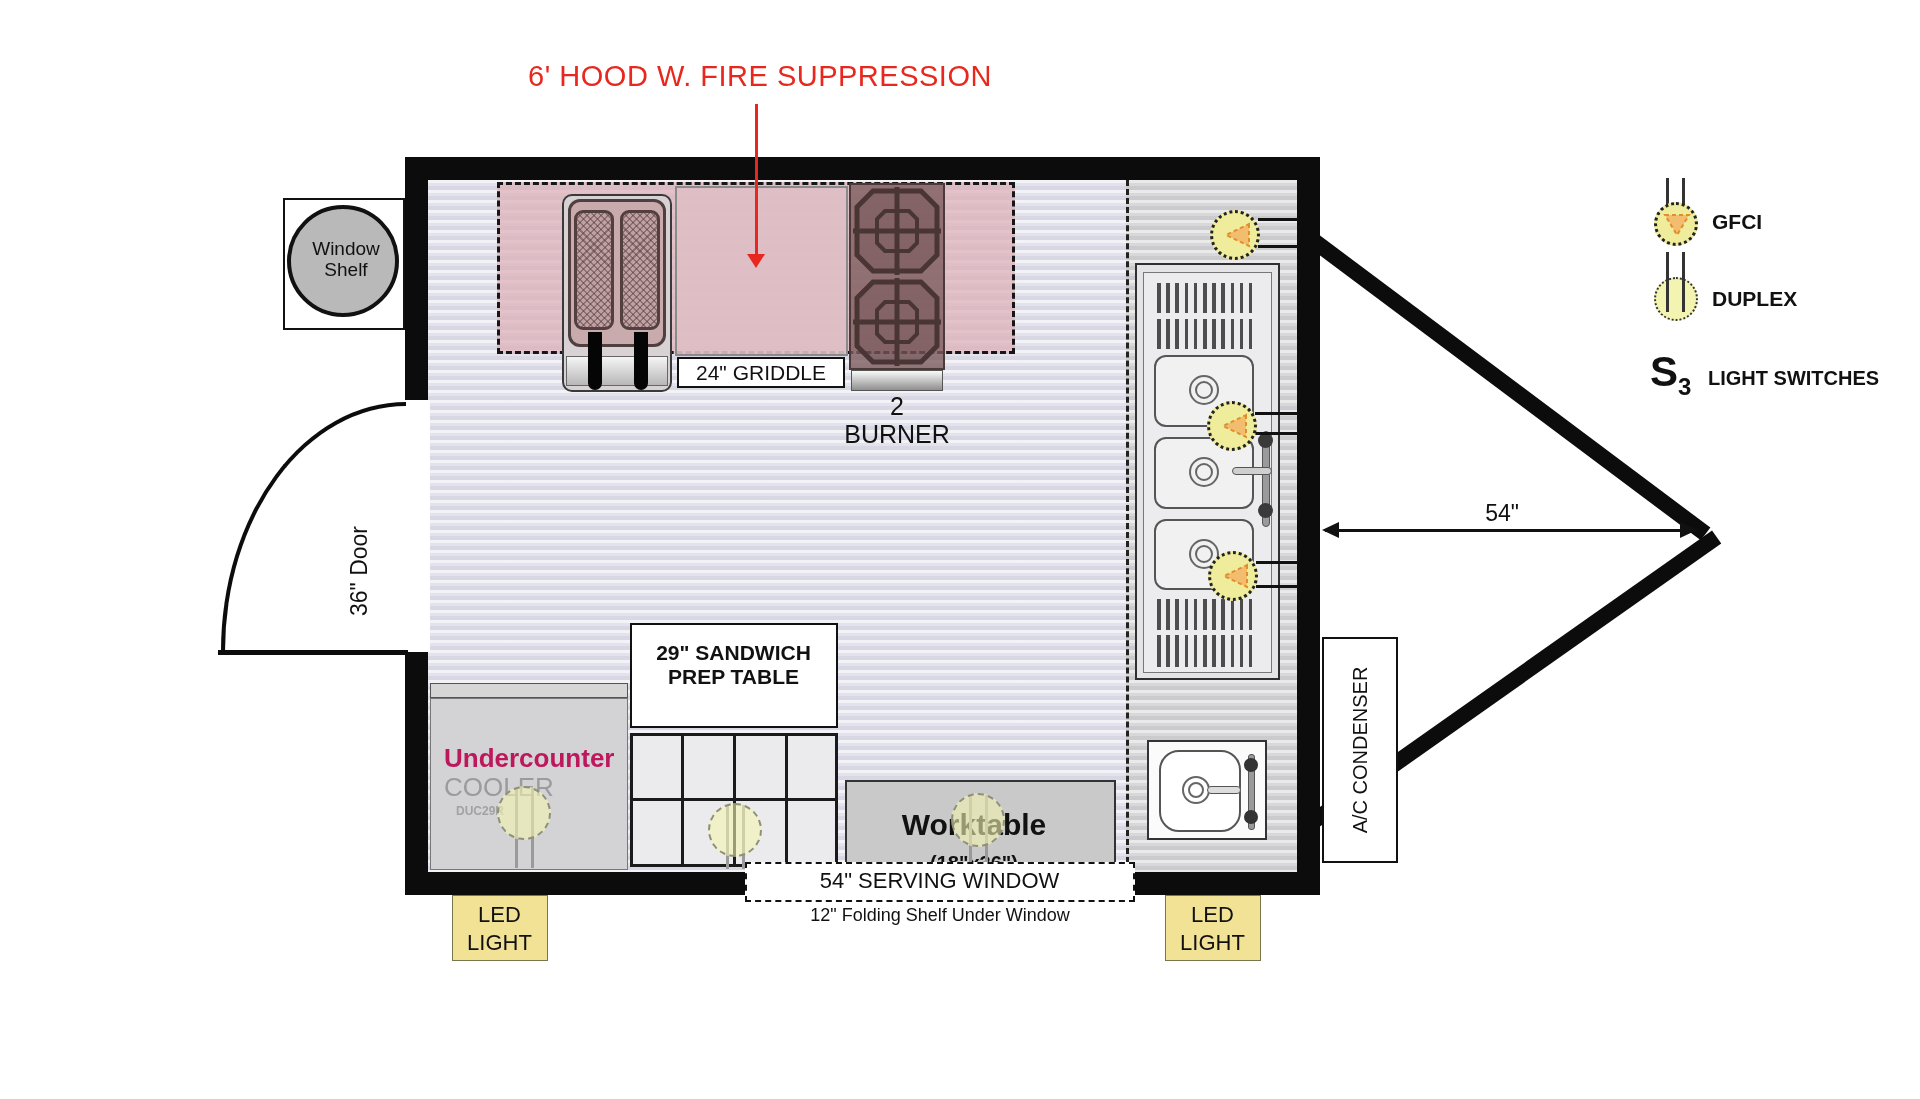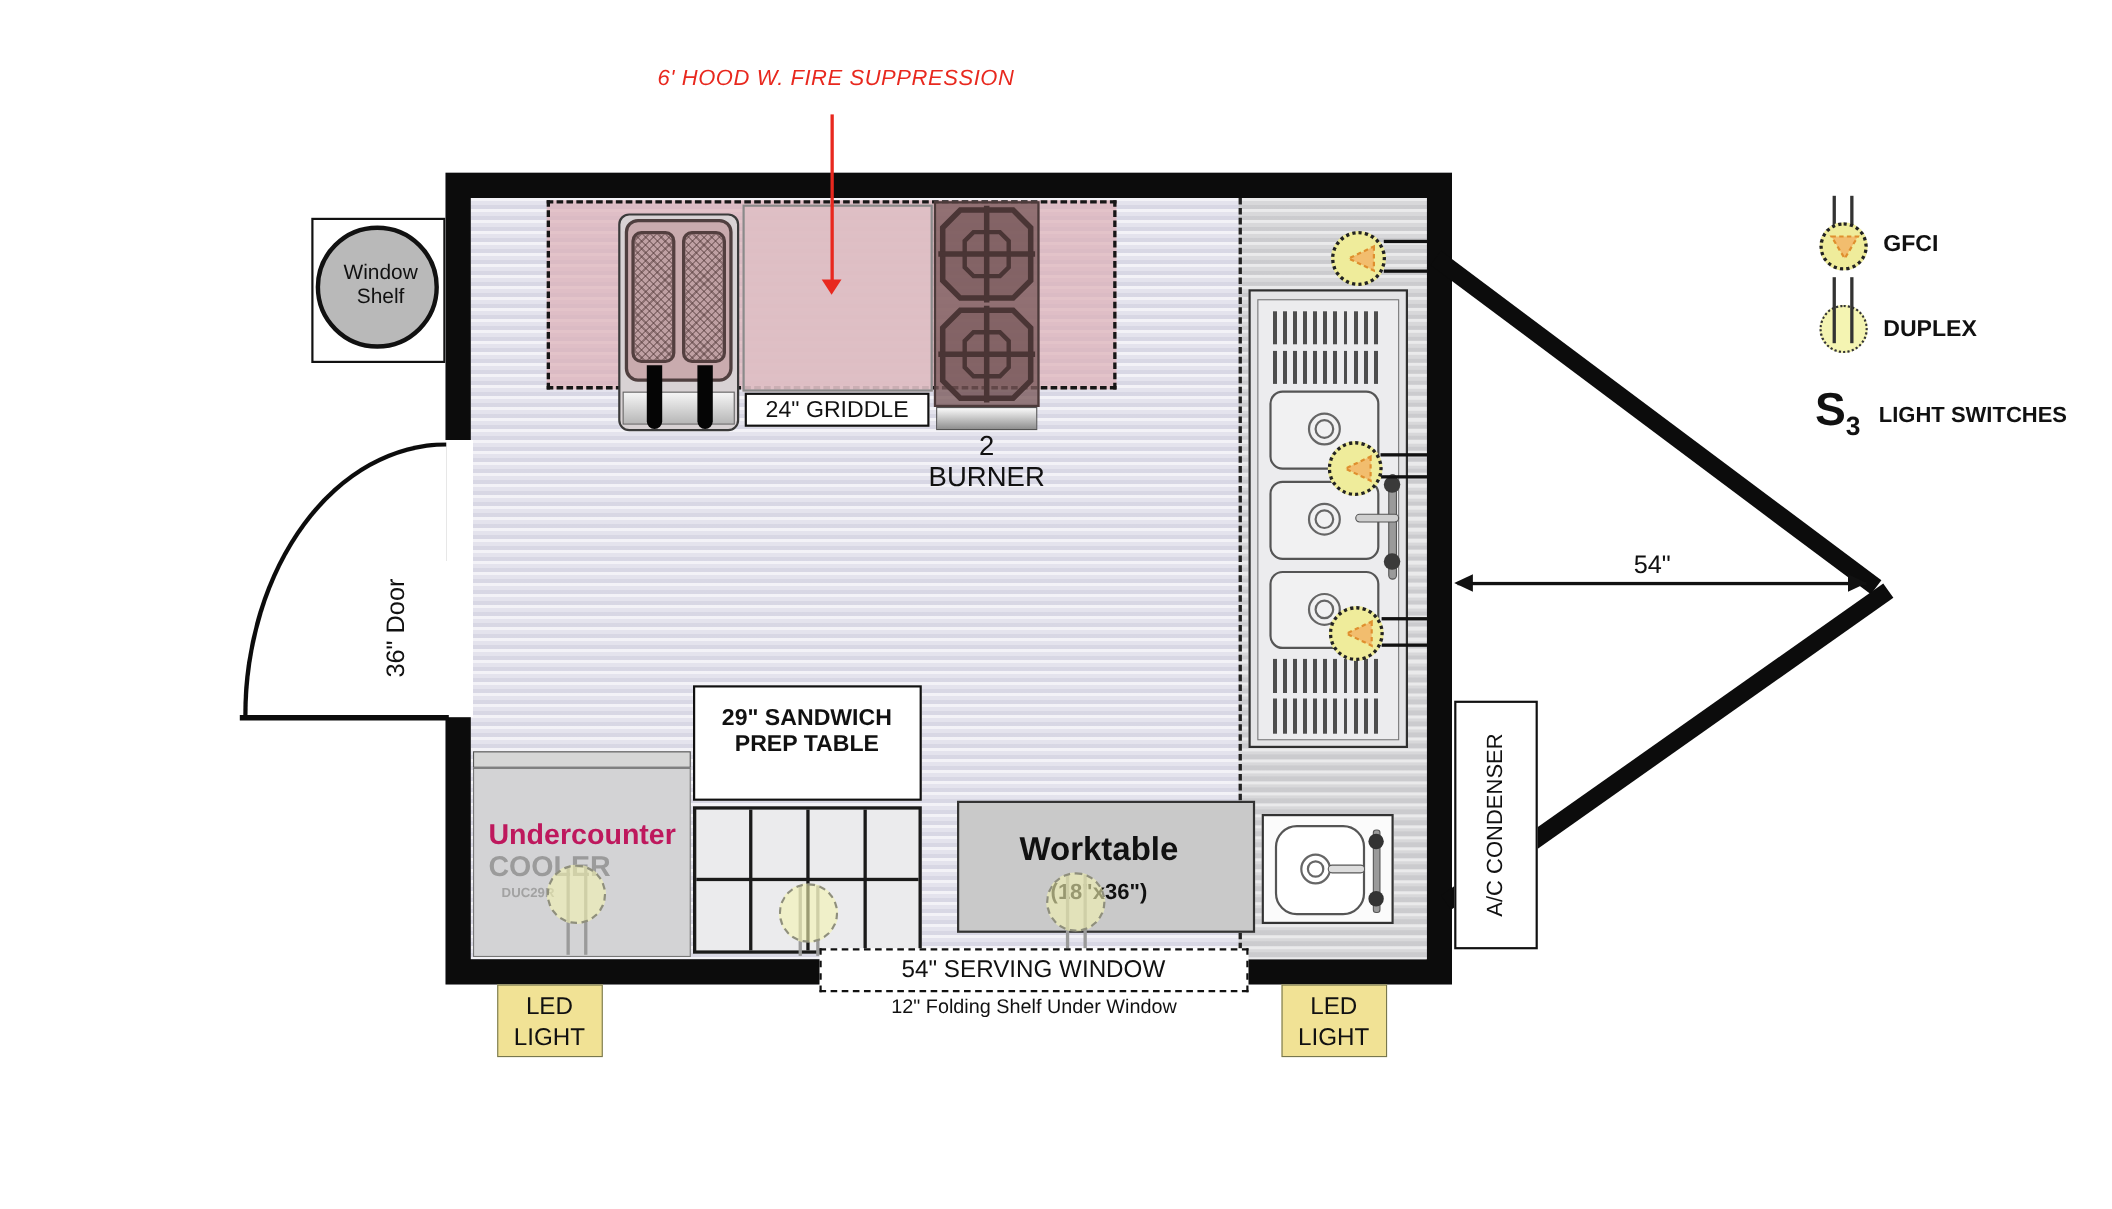--- a/index.html
+++ b/index.html
@@ -27,21 +27,21 @@
   .wallpatch{background:#ffffff;z-index:3;}
   .blackbar{background:#0c0c0c;}
   .ylwbox{background:#f1e295;border:1.5px solid #77774f;z-index:7;}
   .labelbox{background:#fff;border:2px solid #111;z-index:4;}
 </style>
 </head>
 <body>
 
 <div class="stage">
 
-  <div class="txt center" style="left:420px;top:60px;width:680px;font-size:20px;font-weight:500;color:#e8281e;letter-spacing:.5px;z-index:9;font-style:italic;">6' HOOD W. FIRE SUPPRESSION</div>
+  <div class="txt center" style="left:420px;top:60px;width:680px;font-size:29px;font-weight:500;color:#e8281e;letter-spacing:.5px;z-index:9;">6' HOOD W. FIRE SUPPRESSION</div>
   <div class="abs" style="left:755px;top:104px;width:2.5px;height:152px;background:#e8281e;z-index:9;"></div>
   <div class="abs" style="left:747px;top:254px;width:0;height:0;border-left:9px solid transparent;border-right:9px solid transparent;border-top:14px solid #e8281e;z-index:9;"></div>
 
   <div class="abs trailer" style="left:405px;top:157px;width:915px;height:738px;z-index:1;"></div>
 
   <div class="abs rightzone" style="left:1126px;top:180px;width:171px;height:692px;z-index:2;"></div>
 
   <div class="abs" style="left:283px;top:198px;width:122px;height:132px;background:#fff;border:2px solid #111;z-index:2;"></div>
   <div class="abs" style="left:287px;top:205px;width:112px;height:112px;border-radius:50%;background:#b9b9b9;border:4px solid #111;z-index:3;"></div>
   <div class="txt center" style="left:287px;top:238px;width:118px;font-size:19px;z-index:4;">
@@ -144,21 +144,21 @@
     <div class="abs drain" style="left:39px;top:40px;width:16px;height:16px;"></div>
     <div class="abs" style="left:58px;top:44px;width:34px;height:8px;background:#ddd;border:1.5px solid #555;border-radius:4px;"></div>
     <div class="abs" style="left:99px;top:12px;width:7px;height:76px;background:#9a9a9a;border:1px solid #555;border-radius:3px;"></div>
     <div class="abs" style="left:95px;top:16px;width:14px;height:14px;border-radius:50%;background:#333;"></div>
     <div class="abs" style="left:95px;top:68px;width:14px;height:14px;border-radius:50%;background:#333;"></div>
   </div>
 
   <div class="abs" style="left:430px;top:683px;width:198px;height:15px;background:#d6d6d6;border:1.5px solid #555;z-index:3;"></div>
   <div class="abs" style="left:430px;top:698px;width:198px;height:172px;background:#d3d3d5;border:1.5px solid #777;z-index:3;">
     <div class="txt" style="left:13px;top:45px;font-size:26px;font-weight:bold;color:#be185d;">Undercounter</div>
-    <div class="txt" style="left:13px;top:74px;font-size:26px;font-weight:bold;color:#9b9b9b;">COOLER</div>
+    <div class="txt" style="left:13px;top:74px;font-size:26px;font-weight:normal;color:#9b9b9b;">COOLER</div>
     <div class="txt" style="left:25px;top:106px;font-size:12px;font-weight:bold;color:#a2a2a2;">DUC29R</div>
   </div>
   <div class="abs dupline" style="left:515px;top:788px;height:80px;"></div>
   <div class="abs dupline" style="left:531px;top:788px;height:80px;"></div>
   <div class="abs duplex" style="left:497px;top:786px;width:54px;height:54px;"></div>
 
   <div class="abs labelbox" style="left:630px;top:623px;width:208px;height:105px;border-width:2.5px;">
     <div class="txt center" style="left:0;top:16px;width:203px;font-size:21px;font-weight:bold;">
       <div>29" SANDWICH</div>
       <div>PREP TABLE</div>
@@ -167,21 +167,21 @@
   <div class="abs" style="left:630px;top:733px;width:208px;height:134px;background:#ebebed;border:3px solid #1a1a1a;z-index:3;">
     <div class="abs" style="left:48px;top:0;width:3px;height:128px;background:#1a1a1a;"></div>
     <div class="abs" style="left:100px;top:0;width:3px;height:128px;background:#1a1a1a;"></div>
     <div class="abs" style="left:152px;top:0;width:3px;height:128px;background:#1a1a1a;"></div>
     <div class="abs" style="left:0;top:62px;width:202px;height:3px;background:#1a1a1a;"></div>
   </div>
   <div class="abs dupline" style="left:726px;top:805px;height:64px;"></div>
   <div class="abs dupline" style="left:742px;top:805px;height:64px;"></div>
   <div class="abs duplex" style="left:708px;top:803px;width:54px;height:54px;"></div>
 
-  <div class="abs" style="left:845px;top:728px;width:271px;height:120px;background:#c9c9c9;border:2px solid #333;z-index:3;margin-left:25px;">
+  <div class="abs" style="left:845px;top:780px;width:271px;height:120px;background:#c9c9c9;border:2px solid #333;z-index:3;">
     <div class="txt center" style="left:0;top:26px;width:254px;font-size:30px;font-weight:bold;">Worktable</div>
     <div class="txt center" style="left:0;top:70px;width:254px;font-size:20px;font-weight:bold;">(18"x36")</div>
   </div>
   <div class="abs dupline" style="left:969px;top:795px;height:74px;"></div>
   <div class="abs dupline" style="left:985px;top:795px;height:74px;"></div>
   <div class="abs duplex" style="left:951px;top:793px;width:54px;height:54px;"></div>
 
   <div class="abs" style="left:745px;top:862px;width:390px;height:40px;background:#fff;border:2.5px dashed #111;z-index:6;">
     <div class="txt center" style="left:0;top:5px;width:385px;font-size:22px;">54" SERVING WINDOW</div>
   </div>

